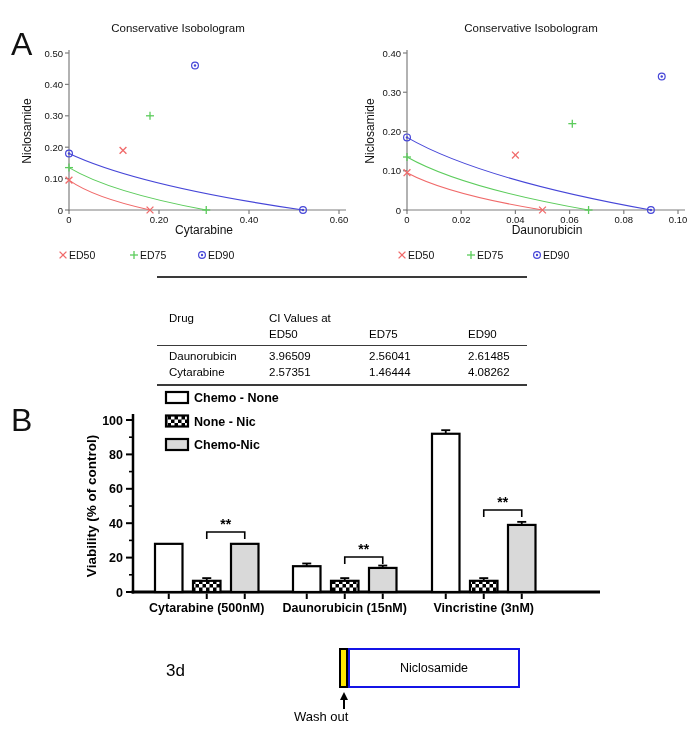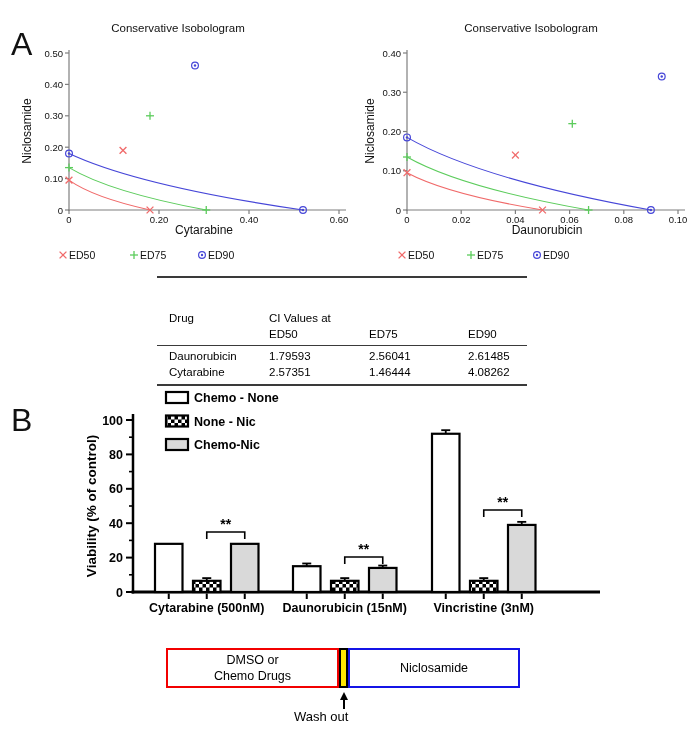--- a/index.html
+++ b/index.html
@@ -170,21 +170,21 @@
       <div class="cell"></div>
       <div class="cell"></div>
       <div class="cell c1"></div>
       <div class="cell">ED50</div>
       <div class="cell">ED75</div>
       <div class="cell">ED90</div>
     </div>
     <div class="t-body">
       <div class="t-grid">
         <div class="cell c1">Daunorubicin</div>
-        <div class="cell">1.79593</div>
+        <div class="cell">3.96509</div>
         <div class="cell">2.56041</div>
         <div class="cell">2.61485</div>
       </div>
       <div class="t-grid">
         <div class="cell c1">Cytarabine</div>
         <div class="cell">2.57351</div>
         <div class="cell">1.46444</div>
         <div class="cell">4.08262</div>
       </div>
     </div>
@@ -264,24 +264,20 @@
       <rect x="86" y="4" width="22" height="11" fill="#ffffff" stroke="#000" stroke-width="2.2"></rect>
       <text x="114" y="14" font-size="12.5" text-anchor="start" font-weight="700" fill="#000">Chemo - None</text>
       <rect x="86" y="27.5" width="22" height="11" fill="url(#checker)" stroke="#000" stroke-width="2.2"></rect>
       <text x="114" y="37.5" font-size="12.5" text-anchor="start" font-weight="700" fill="#000">None - Nic</text>
       <rect x="86" y="51" width="22" height="11" fill="#d9d9d9" stroke="#000" stroke-width="2.2"></rect>
       <text x="114" y="61" font-size="12.5" text-anchor="start" font-weight="700" fill="#000">Chemo-Nic</text>
     </svg>
 
   <div class="t3d" id="t3d-left">3d</div>
   <div class="t3d" id="t3d-right">3d</div>
-  <div class="tl-box" id="box-chemo">
-    <span>DMSO or</span>
-    <span>Chemo  Drugs</span>
-  </div>
   <div id="washout-strip"></div>
   <div class="tl-box" id="box-nic">
     <span>Niclosamide</span>
   </div>
   <div id="arrow-head"></div>
   <div id="arrow-stem"></div>
   <div id="washout-label">Wash out</div>
 
 </div>
 

